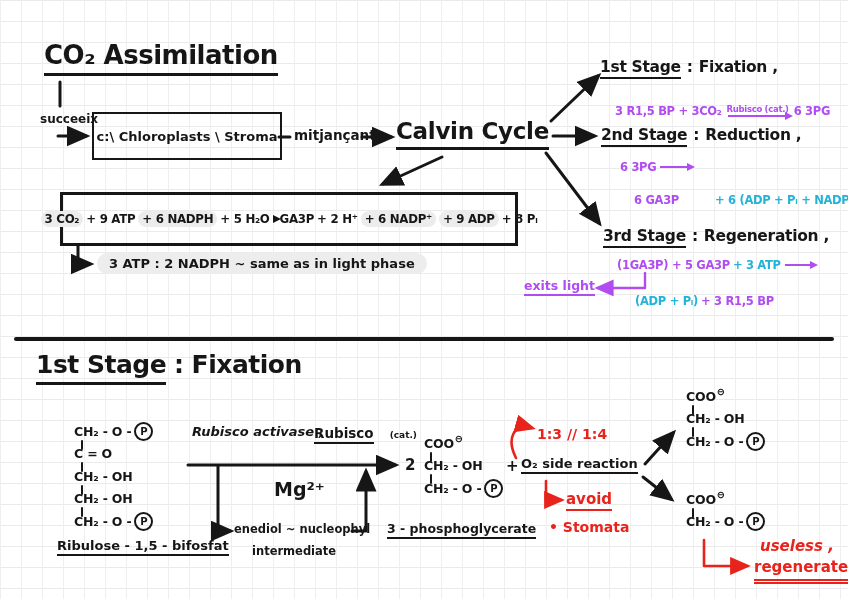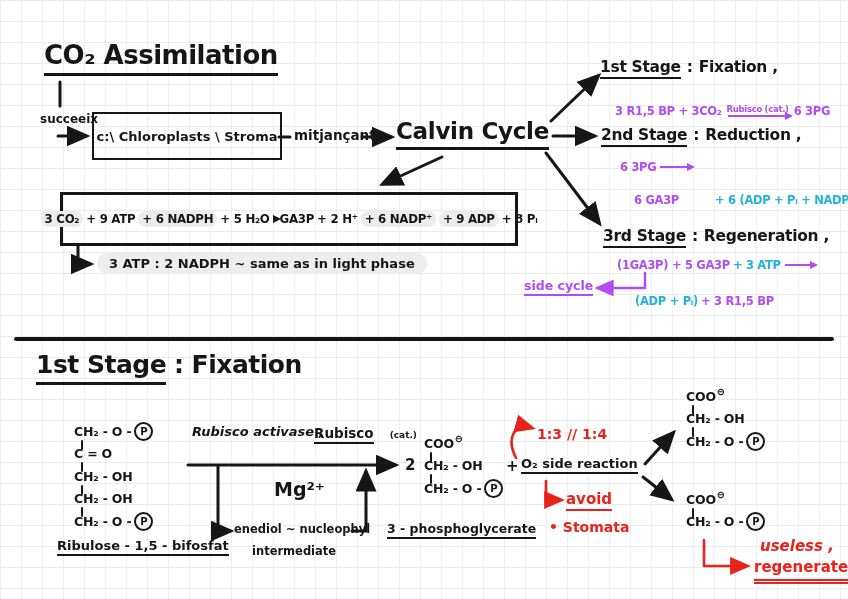--- a/index.html
+++ b/index.html
@@ -88,21 +88,21 @@
   <div class="abs stitle" style="left:603px;top:227px;">
     <span class="u">3rd Stage</span>
       <span>:</span>
       <span>Regeneration ,</span>
   </div>
   <div class="abs eqrow" style="left:617px;top:258px;">
     <span class="purple">(1GA3P) + 5 GA3P</span>
     <span class="cyan">+ 3 ATP</span>
     <span class="iarrow purple" style="width:26px;"></span>
   </div>
-  <div class="abs u purple" style="left:524px;top:278px;font-size:12.5px;">side cycle</div>
+  <div class="abs u purple" style="left:524px;top:278px;font-size:12.5px;">exits light</div>
   <div class="abs eqrow" style="left:635px;top:294px;">
     <span class="cyan">(ADP + Pᵢ)</span>
     <span class="purple">+ 3 R1,5 BP</span>
   </div>
 
   <div class="abs eqbox" style="left:60px;top:192px;width:452px;height:48px;">
     <span class="hl">3 CO₂</span>
     <span>+ 9 ATP</span>
     <span class="hl">+ 6 NADPH</span>
     <span>+ 5 H₂O</span>

